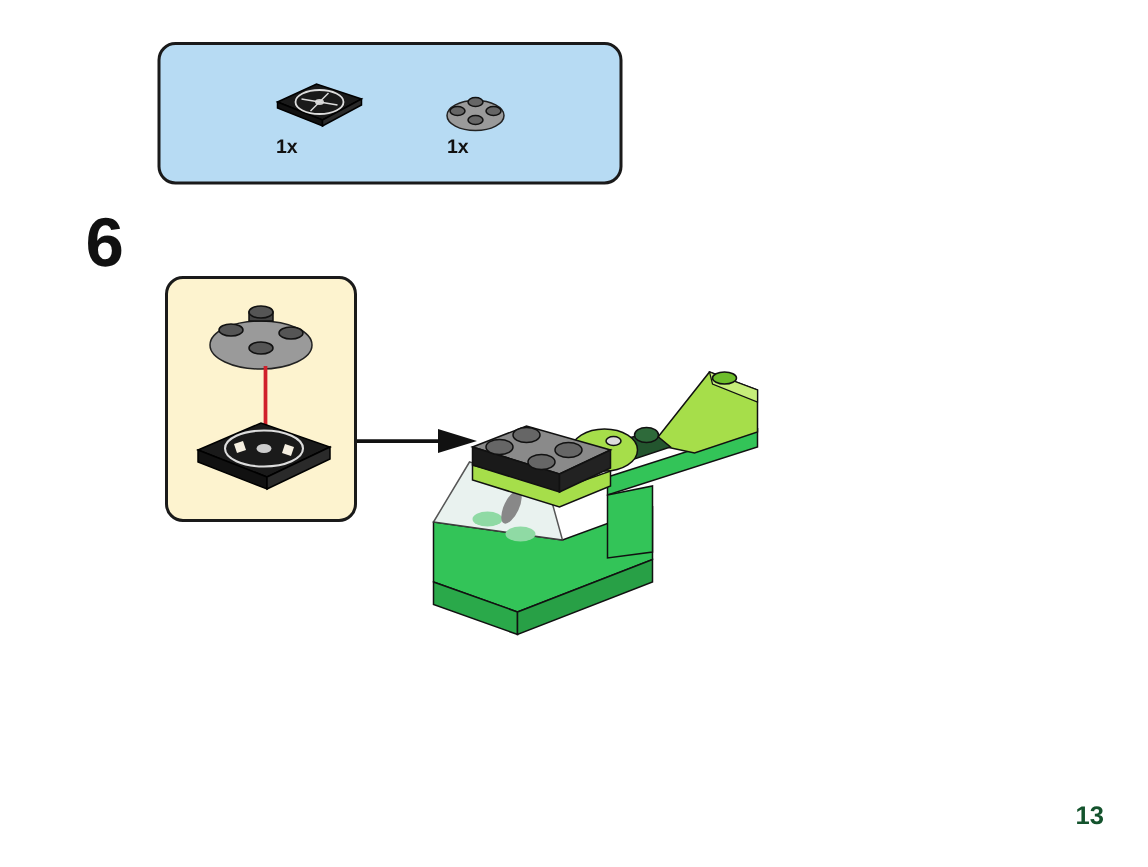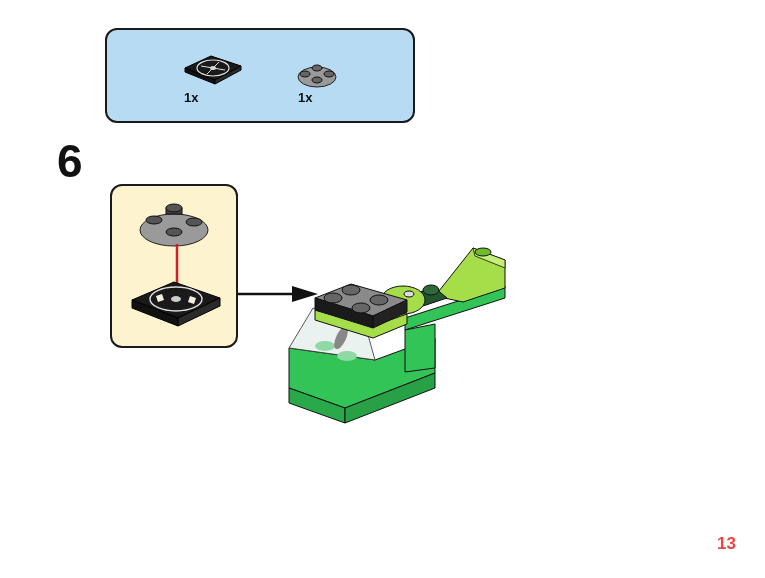--- a/index.html
+++ b/index.html
@@ -2,21 +2,21 @@
 <html><head>
 <meta charset="utf-8">
 <style>
   html, body { margin:0; padding:0; background:#ffffff; }
   body { width:765px; height:578px; position:relative; overflow:hidden; font-family:"Liberation Sans", sans-serif; }
   .parts-box { position:absolute; left:57px; top:28px; width:310px; height:95px; background:#b7dbf3; border:2px solid #1a1a1a; border-radius:12px; box-sizing:border-box;margin-left:48px; }
   .part { position:absolute; }
   .qty { position:absolute; font-weight:bold; font-size:13px; color:#111; }
   .step-number { position:absolute; left:57px; top:138px; font-size:46px; font-weight:bold; color:#111; line-height:1; }
   .sub-box { position:absolute; left:110px; top:184px; width:128px; height:164px; background:#fdf3cf; border:2px solid #1a1a1a; border-radius:12px; box-sizing:border-box; }
-  .page-number { position:absolute; left:717px; top:534px; font-size:17px; font-weight:bold; color:#ef4444; }
+  .page-number { position:absolute; left:717px; top:534px; font-size:17px; font-weight:bold; color:#14532d; }
   svg { position:absolute; overflow:visible; }
 </style>
 </head>
 <body>
 
 <div class="parts-box">
 
   <svg class="part" style="left:74px;top:20px" width="64" height="36" viewBox="0 0 64 36">
     <polygon points="4,18 30,6 60,16 34,30" fill="#1a1a1a" stroke="#000" stroke-width="1"></polygon>
     <polygon points="4,18 34,30 34,34 4,22" fill="#111" stroke="#000" stroke-width="1"></polygon>

